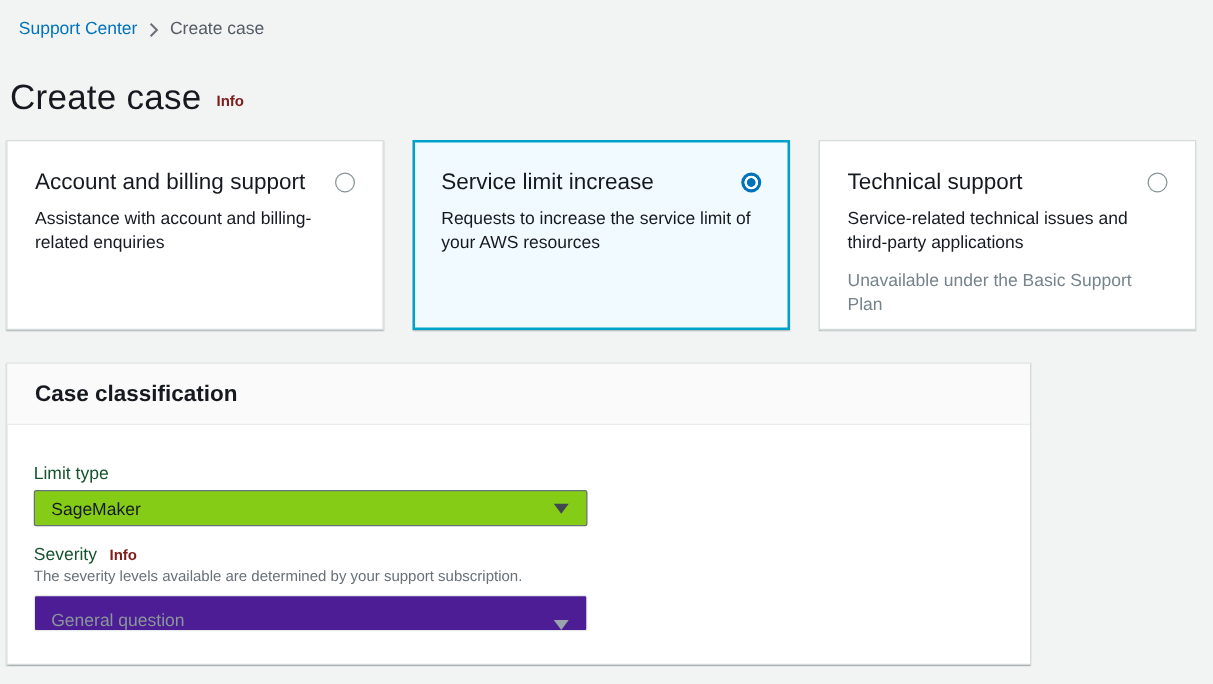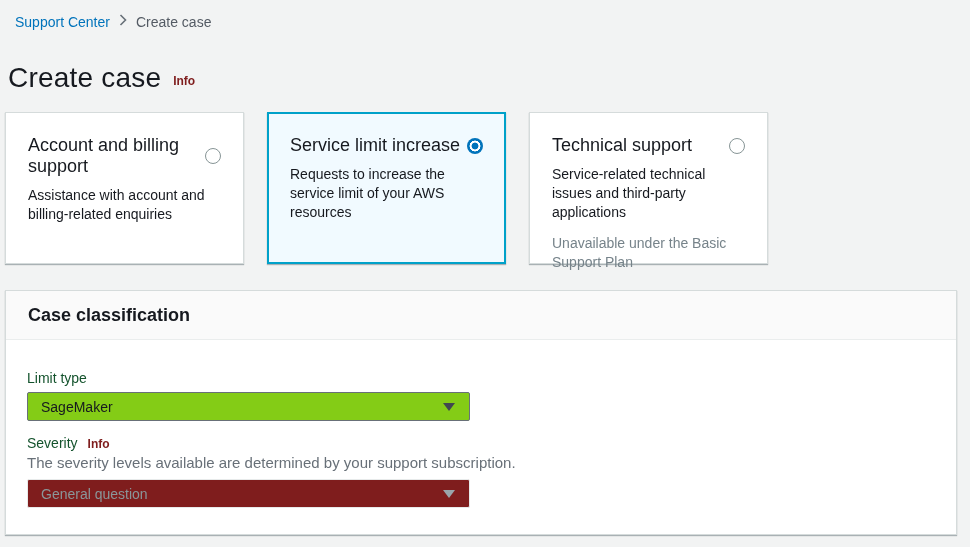--- a/index.html
+++ b/index.html
@@ -7,21 +7,21 @@
   body {
     background: #f2f3f3;
     font-family: "Liberation Sans", "DejaVu Sans", sans-serif;
     color: #16191f;
     overflow: hidden;
   }
   .page { padding: 14px 10px 0 5px; }
 
   
   .breadcrumb {
-    display: flex; align-items: flex-start; gap: 9px;
+    display: flex; align-items: flex-end; gap: 9px;
     padding-left: 10px; font-size: 14px;
   }
   .breadcrumb a {
     color: #0073bb; text-decoration: none; cursor: pointer;
   }
   .crumb-sep { display: inline-flex; align-items: center; color: #687078; }
   .crumb-current { color: #545b64; }
 
   
   .title-row {
@@ -31,21 +31,21 @@
   h1.page-title { font-size: 28px; font-weight: 400; color: #16191f; letter-spacing: .2px; }
   .info-link {
     color: #7f1d1d; font-size: 12px; font-weight: bold;
     text-decoration: none; cursor: pointer; position: relative; top: -2px;
   }
 
   
   .cards-row { display: flex; gap: 23px; margin-top: 18px; }
   .card {
     position: relative;
-    width: 239px; height: 152px;
+    width: 302px; height: 152px;
     background: #ffffff;
     border: 1px solid #d5dbdb;
     box-shadow: 0 1px 1px 0 rgba(0,28,36,.3);
     padding: 22px 22px 0 22px;
     cursor: pointer;
   }
   .card.selected {
     background: #f1faff;
     border: 2px solid #00a1c9;
     padding: 21px 21px 0 21px;
@@ -58,21 +58,21 @@
   }
   .radio.checked {
     border: none;
     background: radial-gradient(circle at center, #0073bb 0 3.2px, #ffffff 3.7px 5.2px, #0073bb 5.7px);
   }
   .card-desc { margin-top: 9px; font-size: 14px; line-height: 19px; color: #16191f; }
   .card-note { margin-top: 12px; font-size: 14px; line-height: 19px; color: #76838a; }
 
   
   .panel {
-    margin-top: 26px; width: 952px;
+    margin-top: 26px; width: 820px;
     background: #ffffff;
     border: 1px solid #d5dbdb;
     box-shadow: 0 1px 1px 0 rgba(0,28,36,.3);
   }
   .panel-header {
     background: #fafafa;
     border-bottom: 1px solid #eaeded;
     padding: 14px 20px 13px 22px;
   }
   .panel-heading { font-size: 18px; font-weight: bold; color: #16191f; }
@@ -90,27 +90,28 @@
     font-size: 14px; color: #16191f;
     cursor: pointer;
   }
   .caret {
     width: 0; height: 0;
     border-left: 6px solid transparent;
     border-right: 6px solid transparent;
     border-top: 8px solid #414750;
   }
   .severity-label-row { display: flex; align-items: flex-end; gap: 10px; margin-top: 14px; }
-  .help-text { margin-top: 3px; font-size: 15px; color: #687078; }
+  .help-text { margin-top: 3px; font-size: 12px; color: #687078; }
   .select.disabled {
     margin-top: 8px;
-    background: #7f1d1d;
+    background: #4c1d95;
     border: 1px solid #e7eaea;
     color: #8a9699;
     cursor: default;
+    align-items: flex-end;
   }
   .select.disabled .caret { border-top-color: #9aa5ab; }
 </style>
 </head>
 <body>
 
 <div class="page">
 
   <nav class="breadcrumb">
     <a>Support Center</a>

